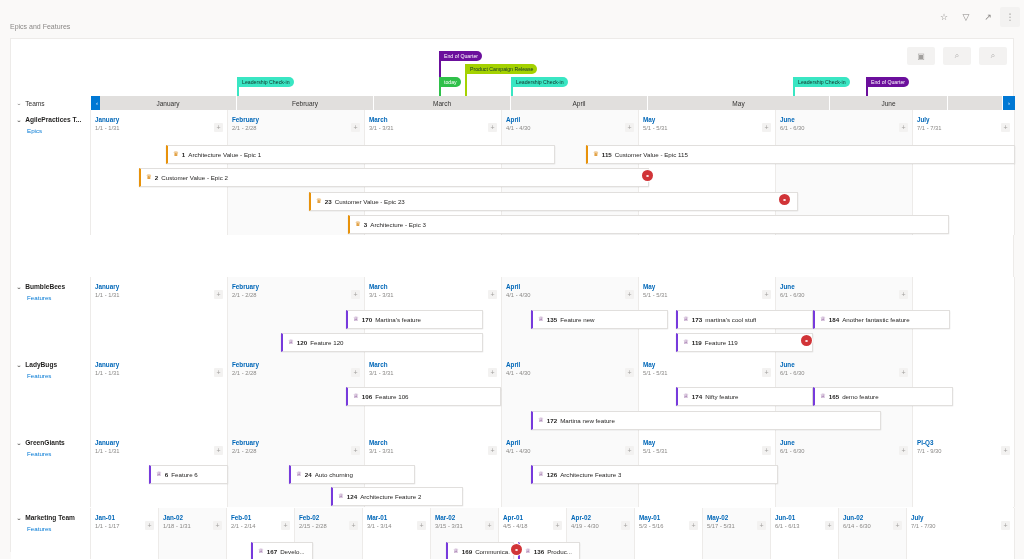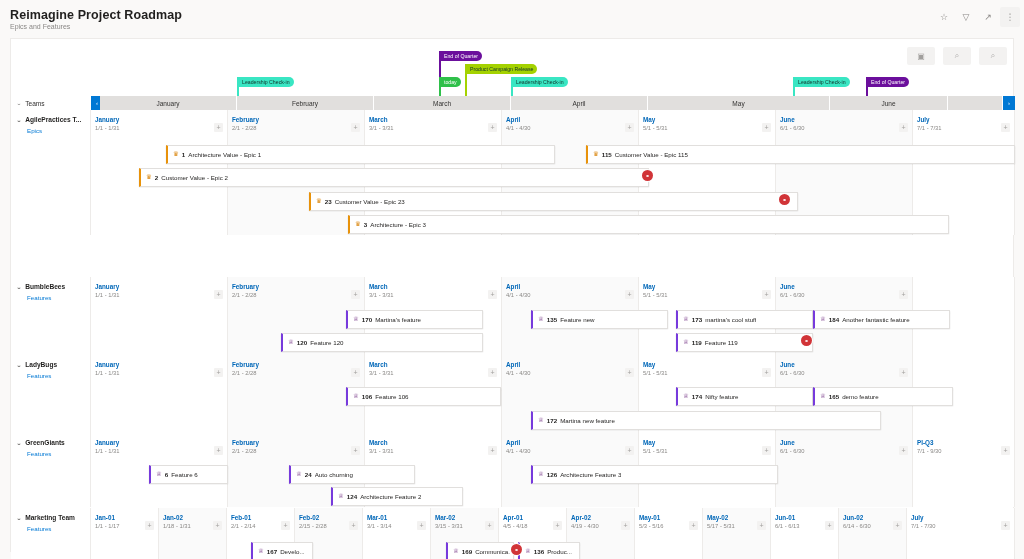--- a/index.html
+++ b/index.html
@@ -160,21 +160,20 @@
     font-size: 5.5px; box-shadow: 0 0 0 1px #fff;
     z-index: 6;
   }
 </style>
 </head>
 <body>
 
 <div class="app">
 
   <div class="hdr">
-    <div class="hdr-title">Reimagine Project Roadmap</div>
     <div class="hdr-sub">Epics and Features</div>
     <div class="hdr-icons" id="hdr-icons">
         <div class="hicon" style="font-size: 9px;">☆</div>
         <div class="hicon" style="font-size: 9px;">▽</div>
         <div class="hicon" style="font-size: 9px;">↗</div>
         <div class="hicon" style="font-size: 9px;">⋮</div>
       </div>
   </div>
 
   <div class="board">

